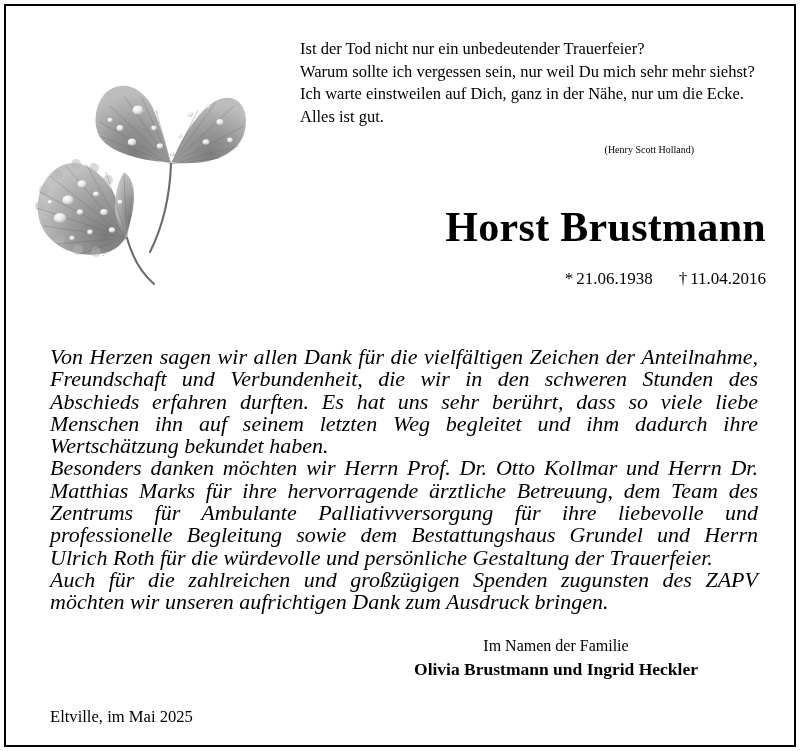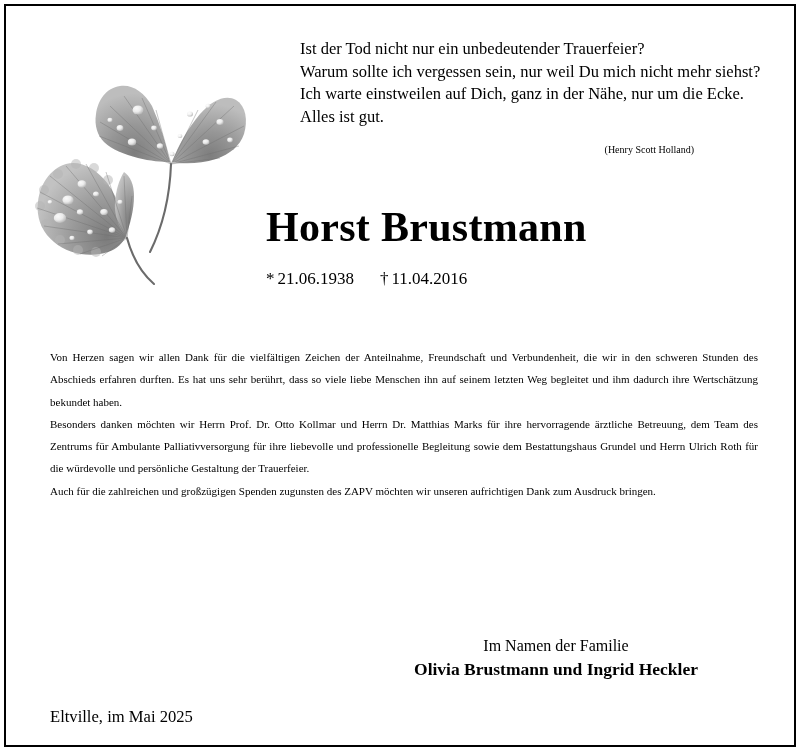--- a/index.html
+++ b/index.html
@@ -70,21 +70,21 @@
     font-size: 10px;
     line-height: 19px;
   }
 
   
   .name-block {
     position: absolute;
     left: 260px;
     top: 196px;
     width: 500px;
-    text-align: left;
+    text-align: right;
     font-family: Liberation Serif, serif;
   }
   .deceased-name {
     font-size: 42px;
     font-weight: bold;
     letter-spacing: 0.3px;
     line-height: 50px;
   }
   .dates {
     margin-top: 16px;
@@ -101,26 +101,27 @@
   }
 
   
   .body-block {
     position: absolute;
     left: 44px;
     top: 340px;
     width: 708px;
   }
   .body-par {
-    font-size: 11px;
+    font-size: 22px;
     line-height: 22.3px;
     text-align: justify;
     text-justify: inter-word;
     margin: 0;
     hyphens: none;
+    font-style: italic;
   }
   .body-par.last-free {
     text-align: justify;
   }
 
   
   .signature {
     position: absolute;
     left: 330px;
     top: 628px;
@@ -278,21 +279,21 @@
           <ellipse cx="92" cy="146" rx="3.2" ry="2.7" fill="url(#drop)"></ellipse>
           <ellipse cx="52" cy="154" rx="2.6" ry="2.2" fill="url(#drop)"></ellipse>
           <ellipse cx="30" cy="118" rx="2.4" ry="2.0" fill="url(#drop)"></ellipse>
           <ellipse cx="100" cy="118" rx="2.6" ry="2.2" fill="url(#drop)"></ellipse>
         </g>
       </svg>
     </div>
 
     <div class="quote-block">
       <div class="quote-line">Ist der Tod nicht nur ein unbedeutender Trauerfeier?</div>
-      <div class="quote-line">Warum sollte ich vergessen sein, nur weil Du mich nicht mehr siehst?</div>
+      <div class="quote-line">Warum sollte ich vergessen sein, nur weil Du mich sehr mehr siehst?</div>
       <div class="quote-line">Ich warte einstweilen auf Dich, ganz in der Nähe, nur um die Ecke.</div>
       <div class="quote-line">Alles ist gut.</div>
       <div class="quote-attrib">(Henry Scott Holland)</div>
     </div>
 
     <div class="name-block">
       <div class="deceased-name">Horst Brustmann</div>
       <div class="dates">
         <span class="sym">*</span><span>21.06.1938</span><span class="gap"></span><span class="sym">†</span><span>11.04.2016</span>
       </div>

